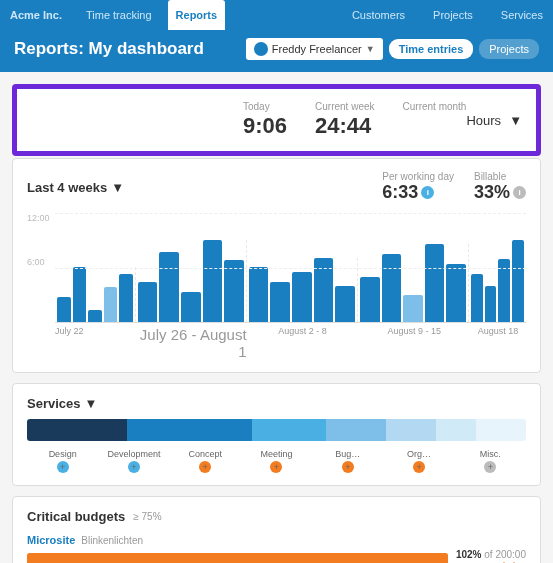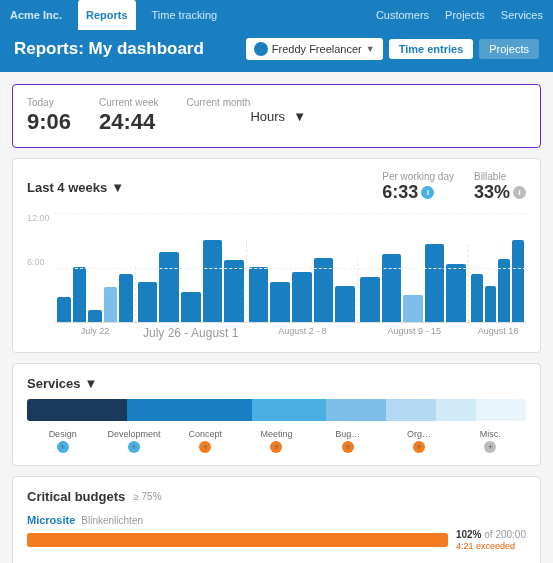--- a/index.html
+++ b/index.html
@@ -4,38 +4,38 @@
   <style>
     * { box-sizing: border-box; margin: 0; padding: 0; }
     body { font-family: Arial, Helvetica, sans-serif; background: #e8e8e8; width: 553px; min-height: 563px; font-size: 12px; color: #333; }
 
     
     .top-nav { background: #1a7fc1; display: flex; align-items: center; justify-content: space-between; padding: 0 10px; height: 30px; }
     .top-nav-left { display: flex; align-items: center; gap: 8px; }
     .app-title { color: #cce6f7; font-size: 11px; font-weight: bold; margin-right: 8px; }
     .nav-item { color: #cce6f7; font-size: 11px; padding: 0 8px; height: 30px; display: flex; align-items: center; cursor: pointer; text-decoration: none; }
     .nav-item.active { background: #fff; color: #1a7fc1; border-radius: 3px 3px 0 0; font-weight: bold; }
-    .top-nav-right { display: flex; gap: 16px; }
+    .top-nav-right { display: flex; gap: 28px; }
     .nav-right-item { color: #cce6f7; font-size: 11px; cursor: pointer; }
 
     
     .header-bar { background: #1a7fc1; padding: 8px 14px 12px 14px; display: flex; align-items: center; justify-content: space-between; }
     .page-title { color: #fff; font-size: 17px; font-weight: bold; }
     .header-actions { display: flex; align-items: center; gap: 6px; }
     .user-btn { background: #fff; border: none; border-radius: 3px; padding: 4px 8px; font-size: 11px; color: #333; cursor: pointer; display: flex; align-items: center; gap: 4px; }
     .user-icon { width: 14px; height: 14px; background: #1a7fc1; border-radius: 50%; display: inline-block; }
     .dropdown-arrow { font-size: 9px; color: #666; }
-    .action-btn { background: rgba(255,255,255,0.25); border: none; border-radius: 3px; padding: 4px 10px; font-size: 11px; color: #fff; cursor: pointer; }
+    .action-btn { background: rgba(255,255,255,0.25); border: none; border-radius: 9px; padding: 4px 10px; font-size: 11px; color: #fff; cursor: pointer; }
     .action-btn.active-tab { background: #fff; color: #1a7fc1; font-weight: bold; }
 
     
     .main { background: #f5f5f5; padding: 12px; }
 
     
-    .stats-card { background: #fff; border-radius: 4px; padding: 12px 14px; margin-bottom: 10px; display: flex; align-items: center; justify-content: flex-start; border: 1px solid #6d28d9; }
+    .stats-card { background: #fff; border-radius: 4px; padding: 12px 14px; margin-bottom: 2px; display: flex; align-items: center; justify-content: flex-end; border: 5px solid #6d28d9; }
     .stat-group { display: flex; gap: 28px; }
     .stat-item { }
     .stat-label { font-size: 10px; color: #999; margin-bottom: 1px; }
     .stat-value { font-size: 22px; font-weight: bold; color: #333; }
     .hours-btn { display: flex; align-items: center; gap: 8px; font-size: 13px; color: #333; cursor: pointer; }
 
     
     .chart-section { background: #fff; border-radius: 4px; padding: 12px 14px; margin-bottom: 10px; border: 1px solid #ddd; }
     .section-header { display: flex; align-items: center; justify-content: space-between; margin-bottom: 10px; }
     .section-title { font-size: 13px; font-weight: bold; color: #333; display: flex; align-items: center; gap: 4px; cursor: pointer; }
@@ -71,22 +71,22 @@
     .budget-info strong { font-weight: bold; }
     .budget-info .exceeded { color: #e85d04; font-size: 9px; }
     .budget-info .of { color: #999; }
   </style>
 </head>
 <body>
 
 <div class="top-nav">
   <div class="top-nav-left">
     <span class="app-title">Acme Inc.</span>
+    <a class="nav-item">Time tracking</a>
     <a class="nav-item active">Reports</a>
-    <a class="nav-item">Time tracking</a>
   </div>
   <div class="top-nav-right">
     <span class="nav-right-item">Customers</span>
     <span class="nav-right-item">Projects</span>
     <span class="nav-right-item">Services</span>
   </div>
 </div>
 
 <div class="header-bar">
   <span class="page-title">Reports: My dashboard</span>
@@ -188,22 +188,22 @@
           </div>
           <div style="display:flex;align-items:flex-end;gap:2px;flex:0.7;padding:0 2px;">
             <div class="bar primary" style="height:48px;"></div>
             <div class="bar primary" style="height:36px;"></div>
             <div class="bar primary" style="height:63px;"></div>
             <div class="bar primary" style="height:82px;"></div>
           </div>
         </div>
       </div>
       <div style="display:flex;margin-left:28px;margin-top:3px;">
-        <div style="flex:1;font-size:9px;color:#999;text-align:center;">July 22</div>
-        <div style="flex:1.4;font-size:12px;color:#999;text-align:center;">July 26 - August 1</div>
+        <div style="flex:1;font-size:9px;color:#999;text-align:left;">July 22</div>
+        <div style="flex:1.4;font-size:15px;color:#999;text-align:right;">July 26 - August 1</div>
         <div style="flex:1.4;font-size:9px;color:#999;text-align:center;">August 2 - 8</div>
         <div style="flex:1.4;font-size:9px;color:#999;text-align:center;">August 9 - 15</div>
         <div style="flex:0.7;font-size:9px;color:#999;text-align:center;">August 18</div>
       </div>
     </div>
   </div>
 
   <div class="services-section">
     <div class="section-title">
       <span>Services</span>

